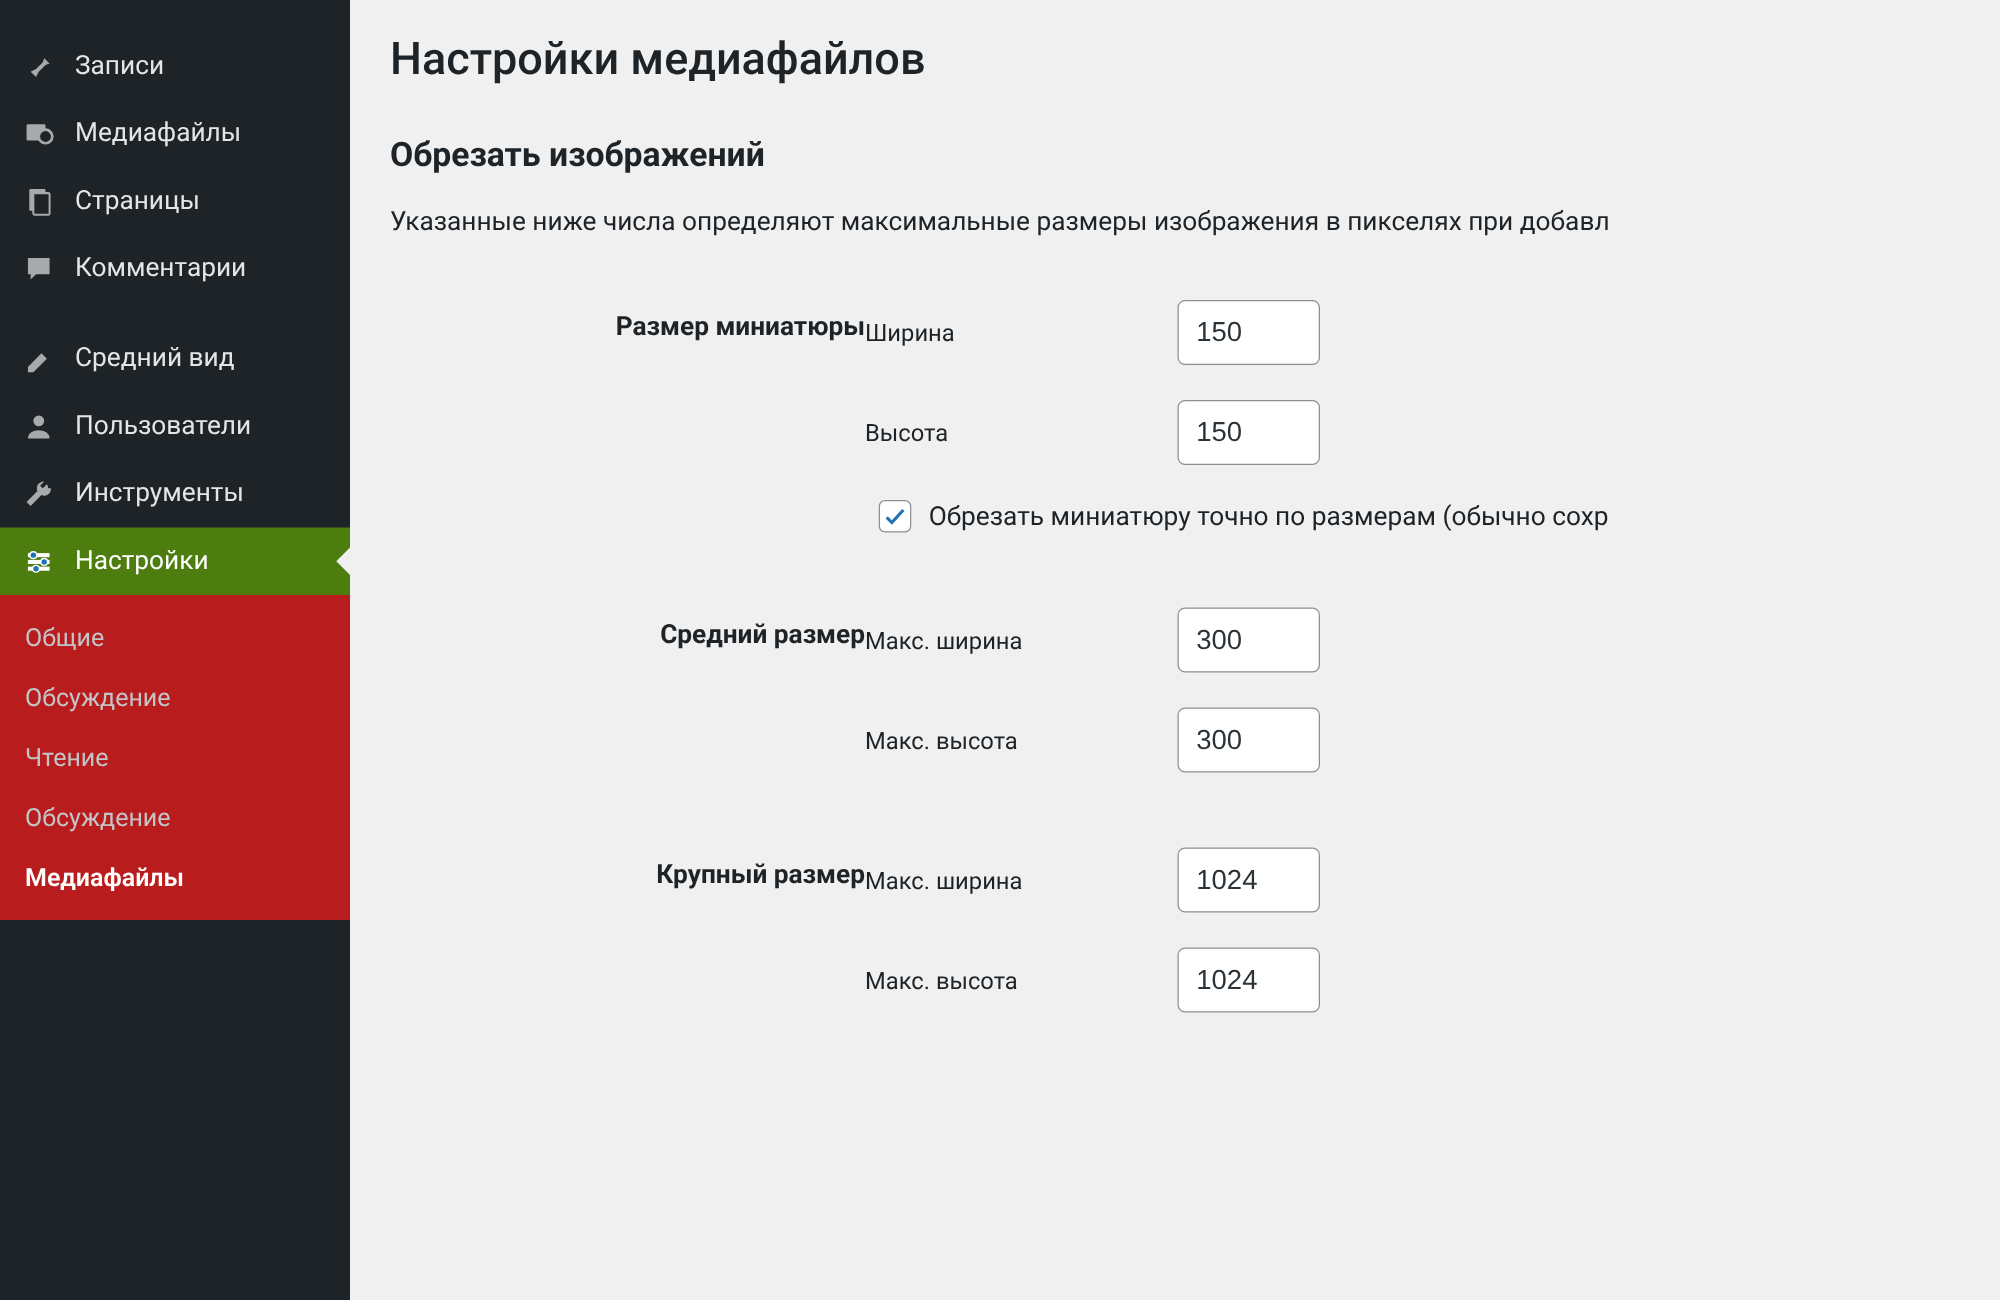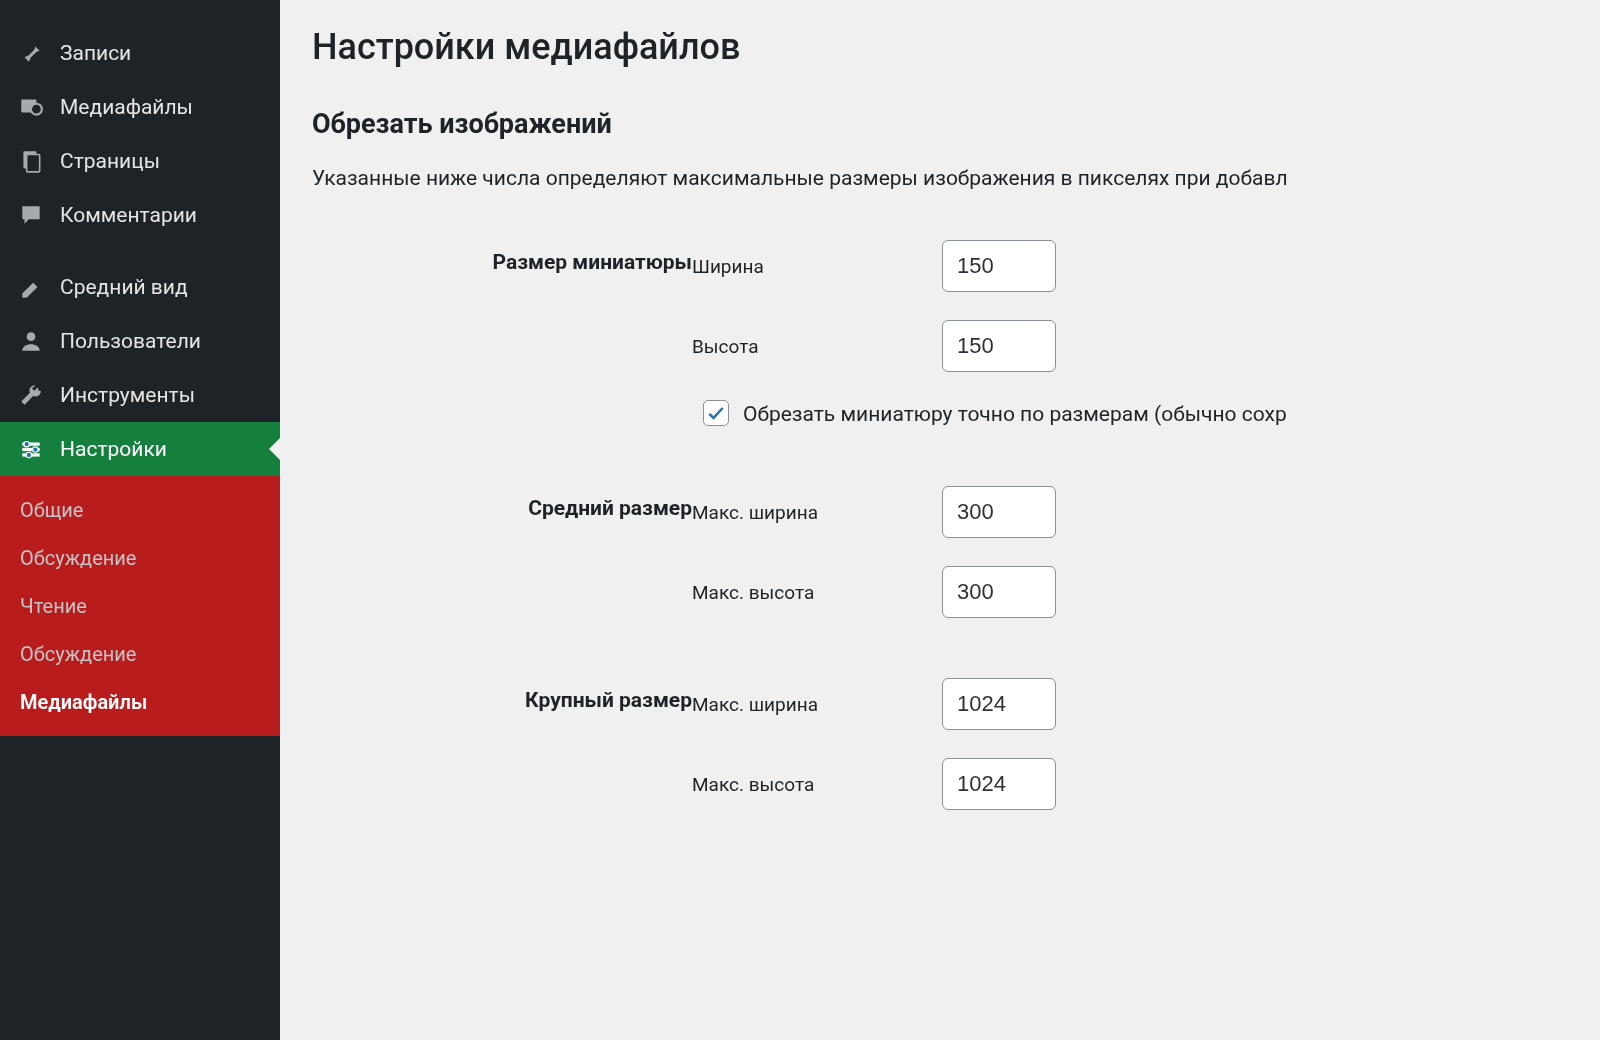--- a/index.html
+++ b/index.html
@@ -25,21 +25,21 @@
   align-items: center;
   padding: 14px 18px;
   color: #e5e5e5;
   cursor: pointer;
   font-size: 21px;
   gap: 16px;
   position: relative;
 }
 .menu-item .icon { width: 26px; height: 26px; flex-shrink: 0; fill: #a7aaad; display:flex; align-items:center; justify-content:center;}
 .menu-item.current {
-  background: #15803d;
+  background: #4d7c0f;
   color: #fff;
   align-items: center;
 }
 .menu-item.current .icon { fill: #fff; }
 .menu-item.current::after {
   content: "";
   position: absolute;
   right: -1px;
   top: 50%;
   transform: translateY(-50%);

